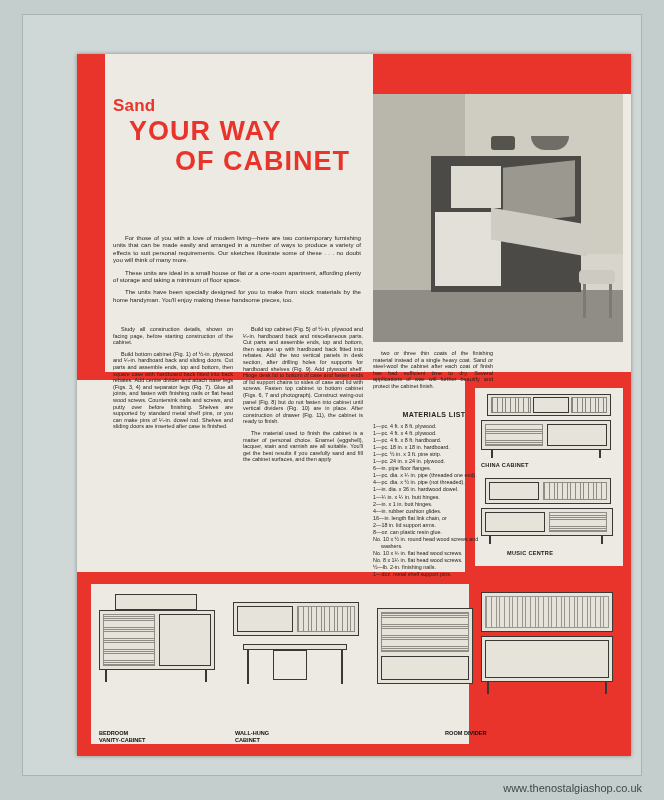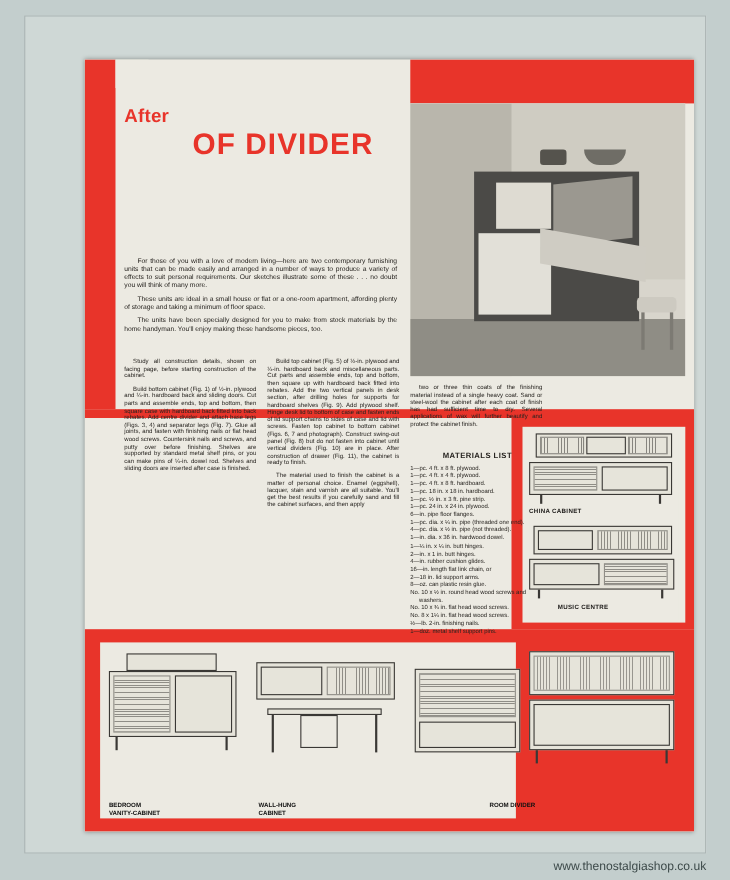--- a/index.html
+++ b/index.html
@@ -164,22 +164,23 @@
         <div class="unit-door"></div>
         <div class="flap"></div>
         <div class="bowl"></div>
         <div class="horse"></div>
         <div class="stool"></div>
         <div class="stool-leg" style="left:210px; top:190px;"></div>
         <div class="stool-leg" style="left:236px; top:190px;"></div>
       </div>
 
       <div id="headline">
-        <div class="l1">After</div>
-        <div class="l4">OF DIVIDER</div>
+        <div class="l1">Sand</div>
+        <div class="l3">YOUR WAY</div>
+        <div class="l4">OF CABINET</div>
       </div>
 
       <div id="intro">
         <p>For those of you with a love of modern living—here are two contemporary furnishing units that can be made easily and arranged in a number of ways to produce a variety of effects to suit personal requirements. Our sketches illustrate some of these . . . no doubt you will think of many more.</p>
         <p>These units are ideal in a small house or flat or a one-room apartment, affording plenty of storage and taking a minimum of floor space.</p>
         <p>The units have been specially designed for you to make from stock materials by the home handyman. You'll enjoy making these handsome pieces, too.</p>
       </div>
 
       <div class="bodycol" id="col1">
         <p>Study all construction details, shown on facing page, before starting construction of the cabinet.</p>

